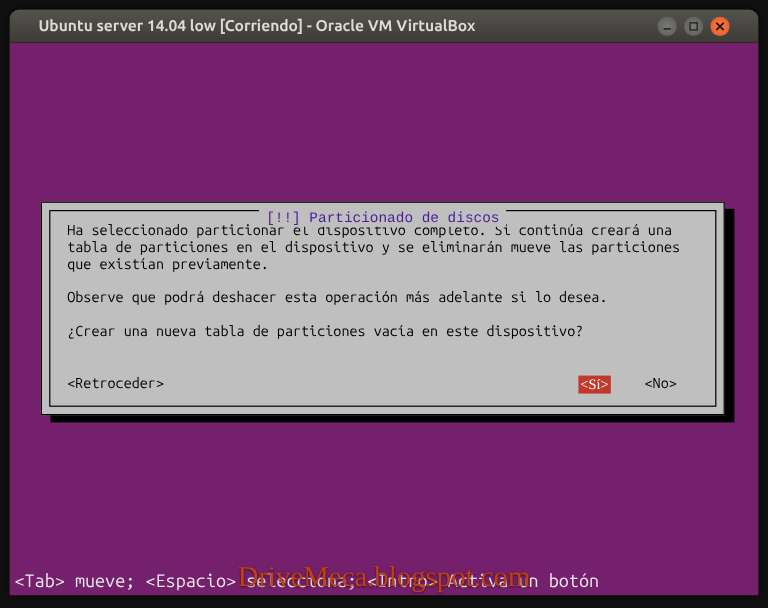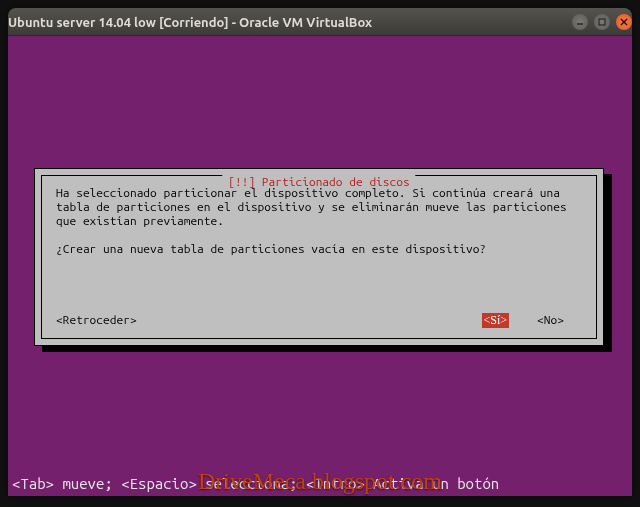--- a/index.html
+++ b/index.html
@@ -15,21 +15,21 @@
     width: 624px; height: 488px;
     background: #3c3b37;
     border-radius: 8px 8px 0 0;
     box-shadow: 0 0 8px rgba(0,0,0,.6);
     overflow: hidden;
   }
   .titlebar {
     height: 28px;
     background: linear-gradient(#54534e,#3c3b37);
     display: flex; align-items: center;
-    padding: 0 0;
+    padding: 0 24px;
     color: #dfdbd2; font-size: 13px; font-weight: bold;
     border-bottom: 1px solid #2a2926;
     border-radius: 8px 8px 0 0;
   }
   .titlebar .title { flex: 1; }
   .win-btns { display: flex; gap: 6px; }
   .win-btn {
     width: 16px; height: 16px; border-radius: 50%;
     display: flex; align-items: center; justify-content: center;
     font-size: 10px; line-height: 1;
@@ -63,21 +63,22 @@
   .dlg-inner {
     position: absolute; left: 6px; top: 6px; right: 6px; bottom: 6px;
     border: 1px solid #000;
     padding: 10px 14px 8px 14px;
   }
   .dlg-title {
     position: absolute;
     top: -1px; left: 50%; transform: translateX(-50%);
     background: #bfbfbf;
     padding: 0 6px;
-    color: #b91c1c;
+    color: #4c1d95;
+    font-family: Liberation Mono, monospace;
   }
   .dlg-body { line-height: 14px; white-space: normal; }
   .dlg-body p { margin-bottom: 14px; }
   .dlg-buttons {
     position: absolute; left: 14px; right: 32px; bottom: 10px;
     display: flex; align-items: flex-start;
   }
   .btn-back { }
   .spacer { flex: 1; }
   .btn-yes {
@@ -131,20 +132,21 @@
 
   <div class="vm-screen">
 
     <div class="dlg-shadow"></div>
 
     <div class="dlg">
       <div class="dlg-inner">
         <span class="dlg-title">[!!] Particionado de discos</span>
         <div class="dlg-body">
           <p>Ha seleccionado particionar el dispositivo completo. Si continúa creará una tabla de particiones en el dispositivo y se eliminarán mueve las particiones que existían previamente.</p>
+          <p>Observe que podrá deshacer esta operación más adelante si lo desea.</p>
           <p>¿Crear una nueva tabla de particiones vacía en este dispositivo?</p>
         </div>
         <div class="dlg-buttons">
           <span class="btn-back">&lt;Retroceder&gt;</span>
           <span class="spacer"></span>
           <span class="btn-yes">&lt;Sí&gt;</span>
           <span class="btn-no">&lt;No&gt;</span>
         </div>
       </div>
     </div>

